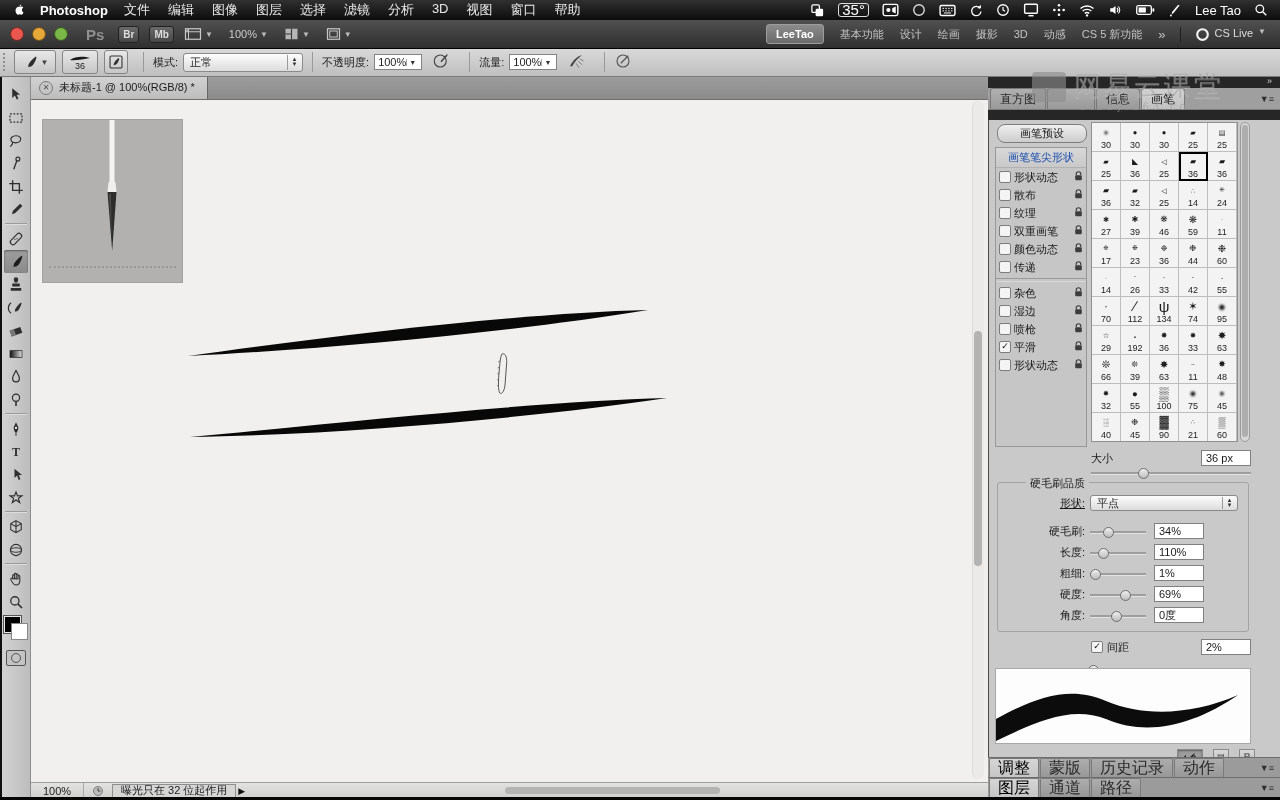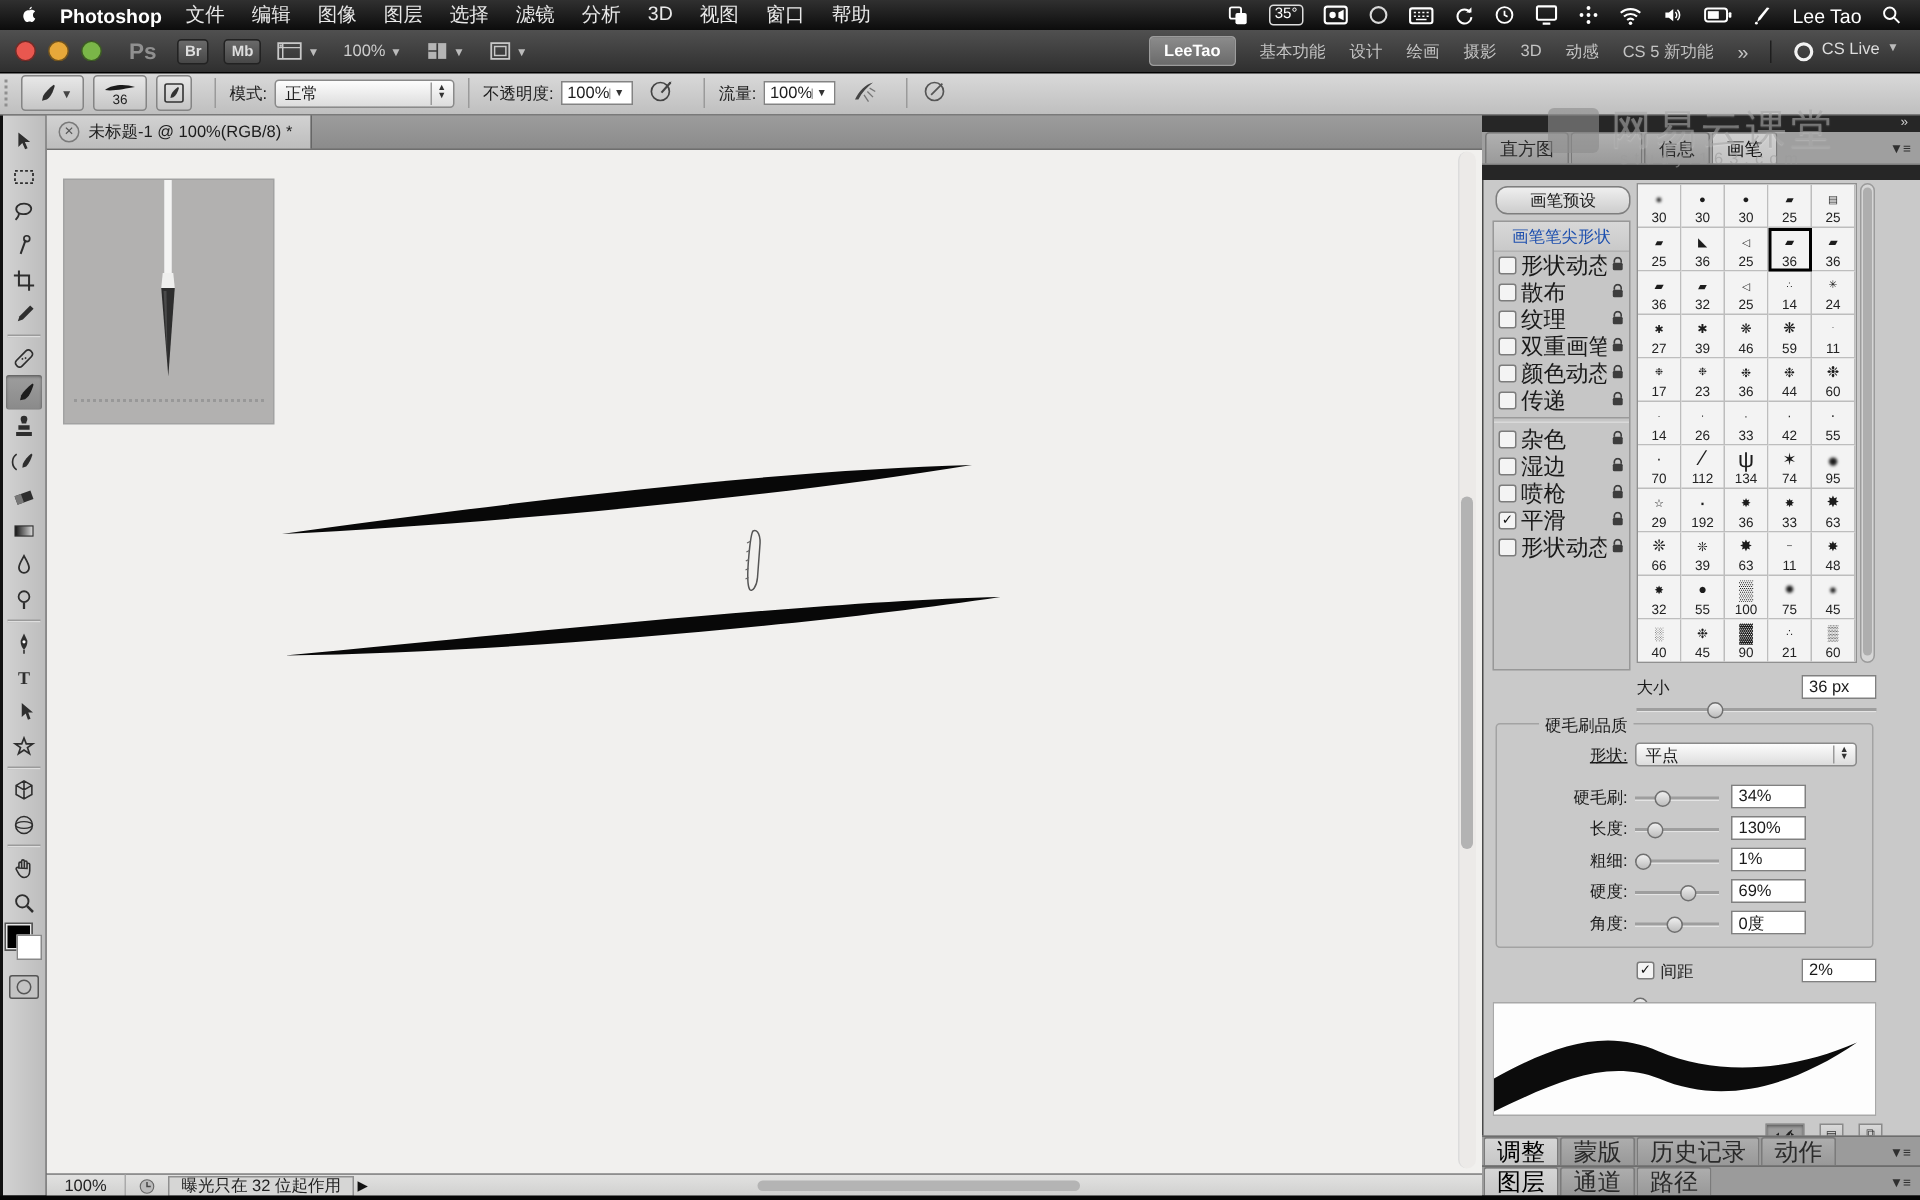--- a/index.html
+++ b/index.html
@@ -9,21 +9,21 @@
   .abs{position:absolute;}
   
   .menubar{left:0;top:0;width:1280px;height:20px;background:linear-gradient(#303030,#0c0c0c);
            color:#eee;display:flex;align-items:center;font-size:13px;z-index:30;}
   .menubar .apple{margin:0 14px 0 12px;display:flex;align-items:center;}
   .menubar .appname{font-weight:bold;margin-right:16px;color:#fff;}
   #menus{display:flex;gap:18px;color:#e8e8e8;}
   #menus span{cursor:default;}
   .mstatus{margin-left:auto;display:flex;align-items:center;gap:13px;padding-right:12px;color:#fff;}
   .mstatus svg{display:block;}
-  .pill{border:1px solid #ddd;border-radius:3px;font-size:10px;padding:0 3px;line-height:12px;}
+  .pill{border:1px solid #ddd;border-radius:3px;font-size:15px;padding:0 3px;line-height:12px;}
   
   .appbar{left:0;top:20px;width:1280px;height:28px;background:linear-gradient(#505050,#2f2f2f);
           border-bottom:1px solid #000;display:flex;align-items:center;font-size:11px;color:#c9c9c9;z-index:29;}
   .tl{width:12px;height:12px;border-radius:50%;margin-right:8px;border:1px solid rgba(0,0,0,.5);}
   .pslogo{color:#909090;font-weight:bold;font-size:15px;margin:0 14px 0 10px;letter-spacing:0;}
   .minibtn{background:linear-gradient(#6a6a6a,#474747);border:1px solid #222;border-radius:3px;
            color:#ddd;font-size:10px;font-weight:bold;padding:2px 4px;margin-right:10px;}
   .viewctl{display:flex;align-items:center;gap:3px;margin-right:16px;color:#ccc;}
   .caret{font-size:8px;color:#bbb;}
   #workspaces{display:flex;align-items:center;gap:16px;margin-left:auto;}
@@ -87,21 +87,21 @@
   .ptab.active{background:linear-gradient(#d0d0d0,#c2c2c2);color:#111;}
   .pmenu{margin-left:auto;margin-right:6px;color:#2f2f2f;font-size:9px;align-self:center;}
   .panel{position:absolute;left:0;top:44px;width:292px;height:646px;background:#c9c9c9;border-left:1px solid #4a4a4a;box-sizing:border-box;font-size:11px;color:#1a1a1a;}
   .presetsbtn{left:8px;top:4px;width:88px;height:17px;background:linear-gradient(#efefef,#cdcdcd);
               border:1px solid #7e7e7e;border-radius:8px;display:flex;align-items:center;justify-content:center;font-size:11px;}
   .optlist{left:6px;top:27px;width:92px;height:300px;border:1px solid #989898;background:#c6c6c6;box-sizing:border-box;}
   .tiprow{height:19px;display:flex;align-items:center;justify-content:center;color:#1d4fae;background:linear-gradient(#d8d8d8,#c9c9c9);border-bottom:1px solid #b2b2b2;font-size:11px;}
   .orow{height:18px;display:flex;align-items:center;padding:0 3px;gap:3px;}
   .orow .cb{width:10px;height:10px;background:#f4f4f4;border:1px solid #7c7c7c;border-radius:2px;
             font-size:9px;line-height:9px;text-align:center;color:#111;flex:0 0 auto;}
-  .orow .lbl{flex:1;white-space:nowrap;overflow:hidden;font-size:15px;}
+  .orow .lbl{flex:1;white-space:nowrap;overflow:hidden;font-size:11px;}
   .orow svg{flex:0 0 auto;}
   .odiv{height:2px;border-top:1px solid #9a9a9a;border-bottom:1px solid #d9d9d9;margin:2px 0;}
   .gridbox{left:102px;top:2px;width:147px;height:320px;border:1px solid #909090;background:#efefef;overflow:hidden;box-sizing:border-box;}
   .gcell{position:relative;float:left;width:29px;height:29px;border-right:1px solid #bdbdbd;border-bottom:1px solid #bdbdbd;box-sizing:border-box;
          display:flex;flex-direction:column;align-items:center;justify-content:flex-end;background:#f3f3f3;}
   .gcell .gl{position:absolute;top:1px;left:0;right:0;bottom:11px;display:flex;align-items:center;justify-content:center;color:#1c1c1c;}
   .gcell .num{font-size:9px;color:#222;line-height:11px;}
   .gcell.sel{outline:2px solid #000;outline-offset:-2px;z-index:2;}
   .soft{filter:blur(1.2px);color:#333;}
   .gscroll{left:251px;top:2px;width:10px;height:320px;background:#d6d6d6;border:1px solid #9b9b9b;border-radius:5px;box-sizing:border-box;}
@@ -918,21 +918,21 @@
                 <div class="thumb" style="left: 30%;"></div>
               </div>
               <span class="valbox">34%</span>
             </div>
             <div class="srow" style="top: 61px;">
               <span class="sl">长度:</span>
               <div class="slider" style="width: 56px;">
                 <div class="track"></div>
                 <div class="thumb" style="left: 22%;"></div>
               </div>
-              <span class="valbox">130%</span>
+              <span class="valbox">110%</span>
             </div>
             <div class="srow" style="top: 82px;">
               <span class="sl">粗细:</span>
               <div class="slider" style="width: 56px;">
                 <div class="track"></div>
                 <div class="thumb" style="left: 8%;"></div>
               </div>
               <span class="valbox">1%</span>
             </div>
             <div class="srow" style="top: 103px;">

